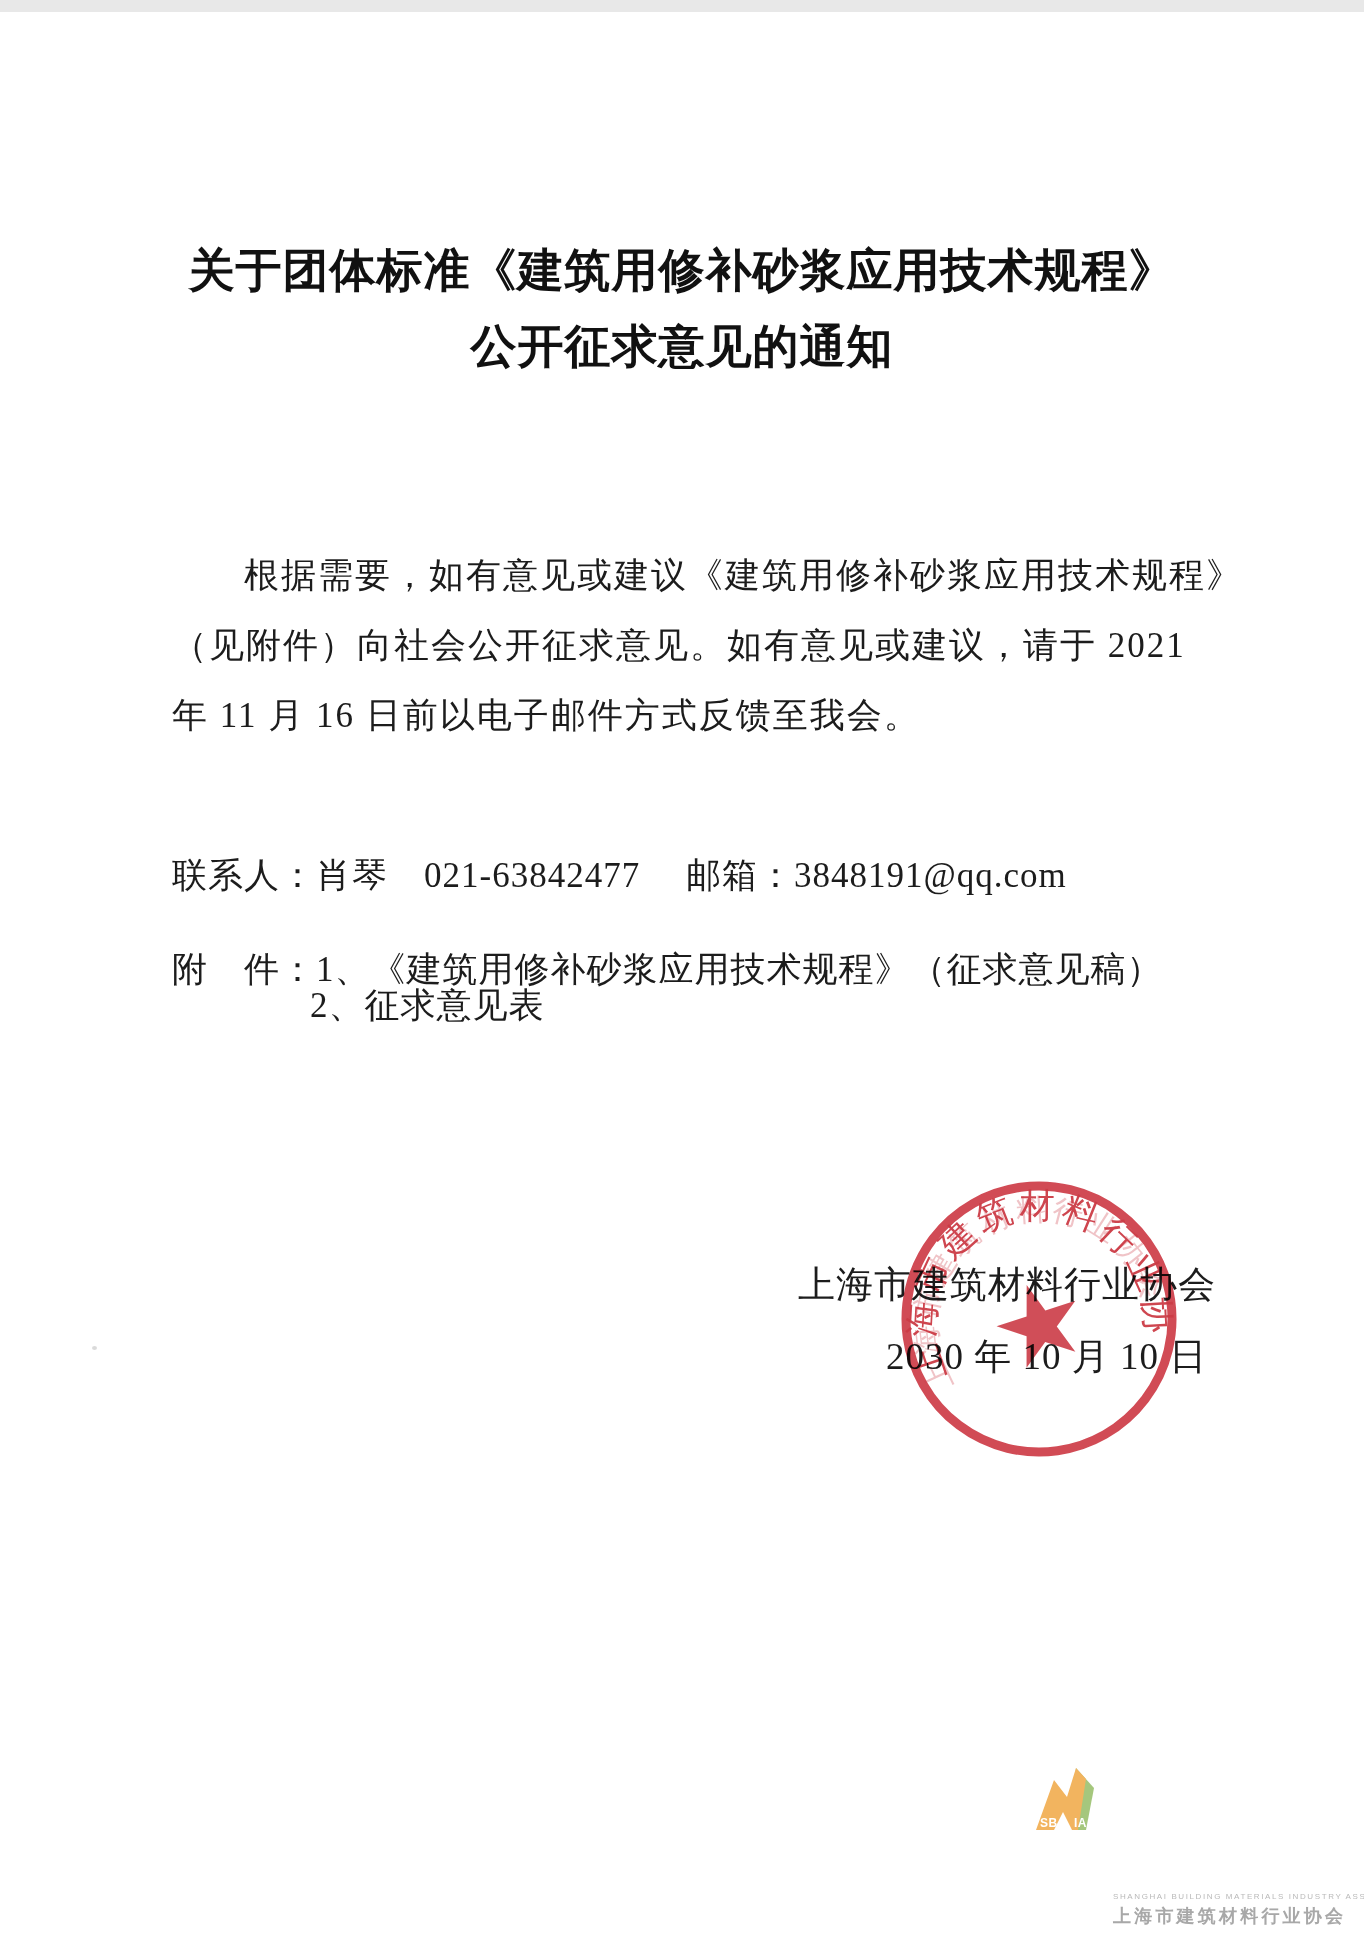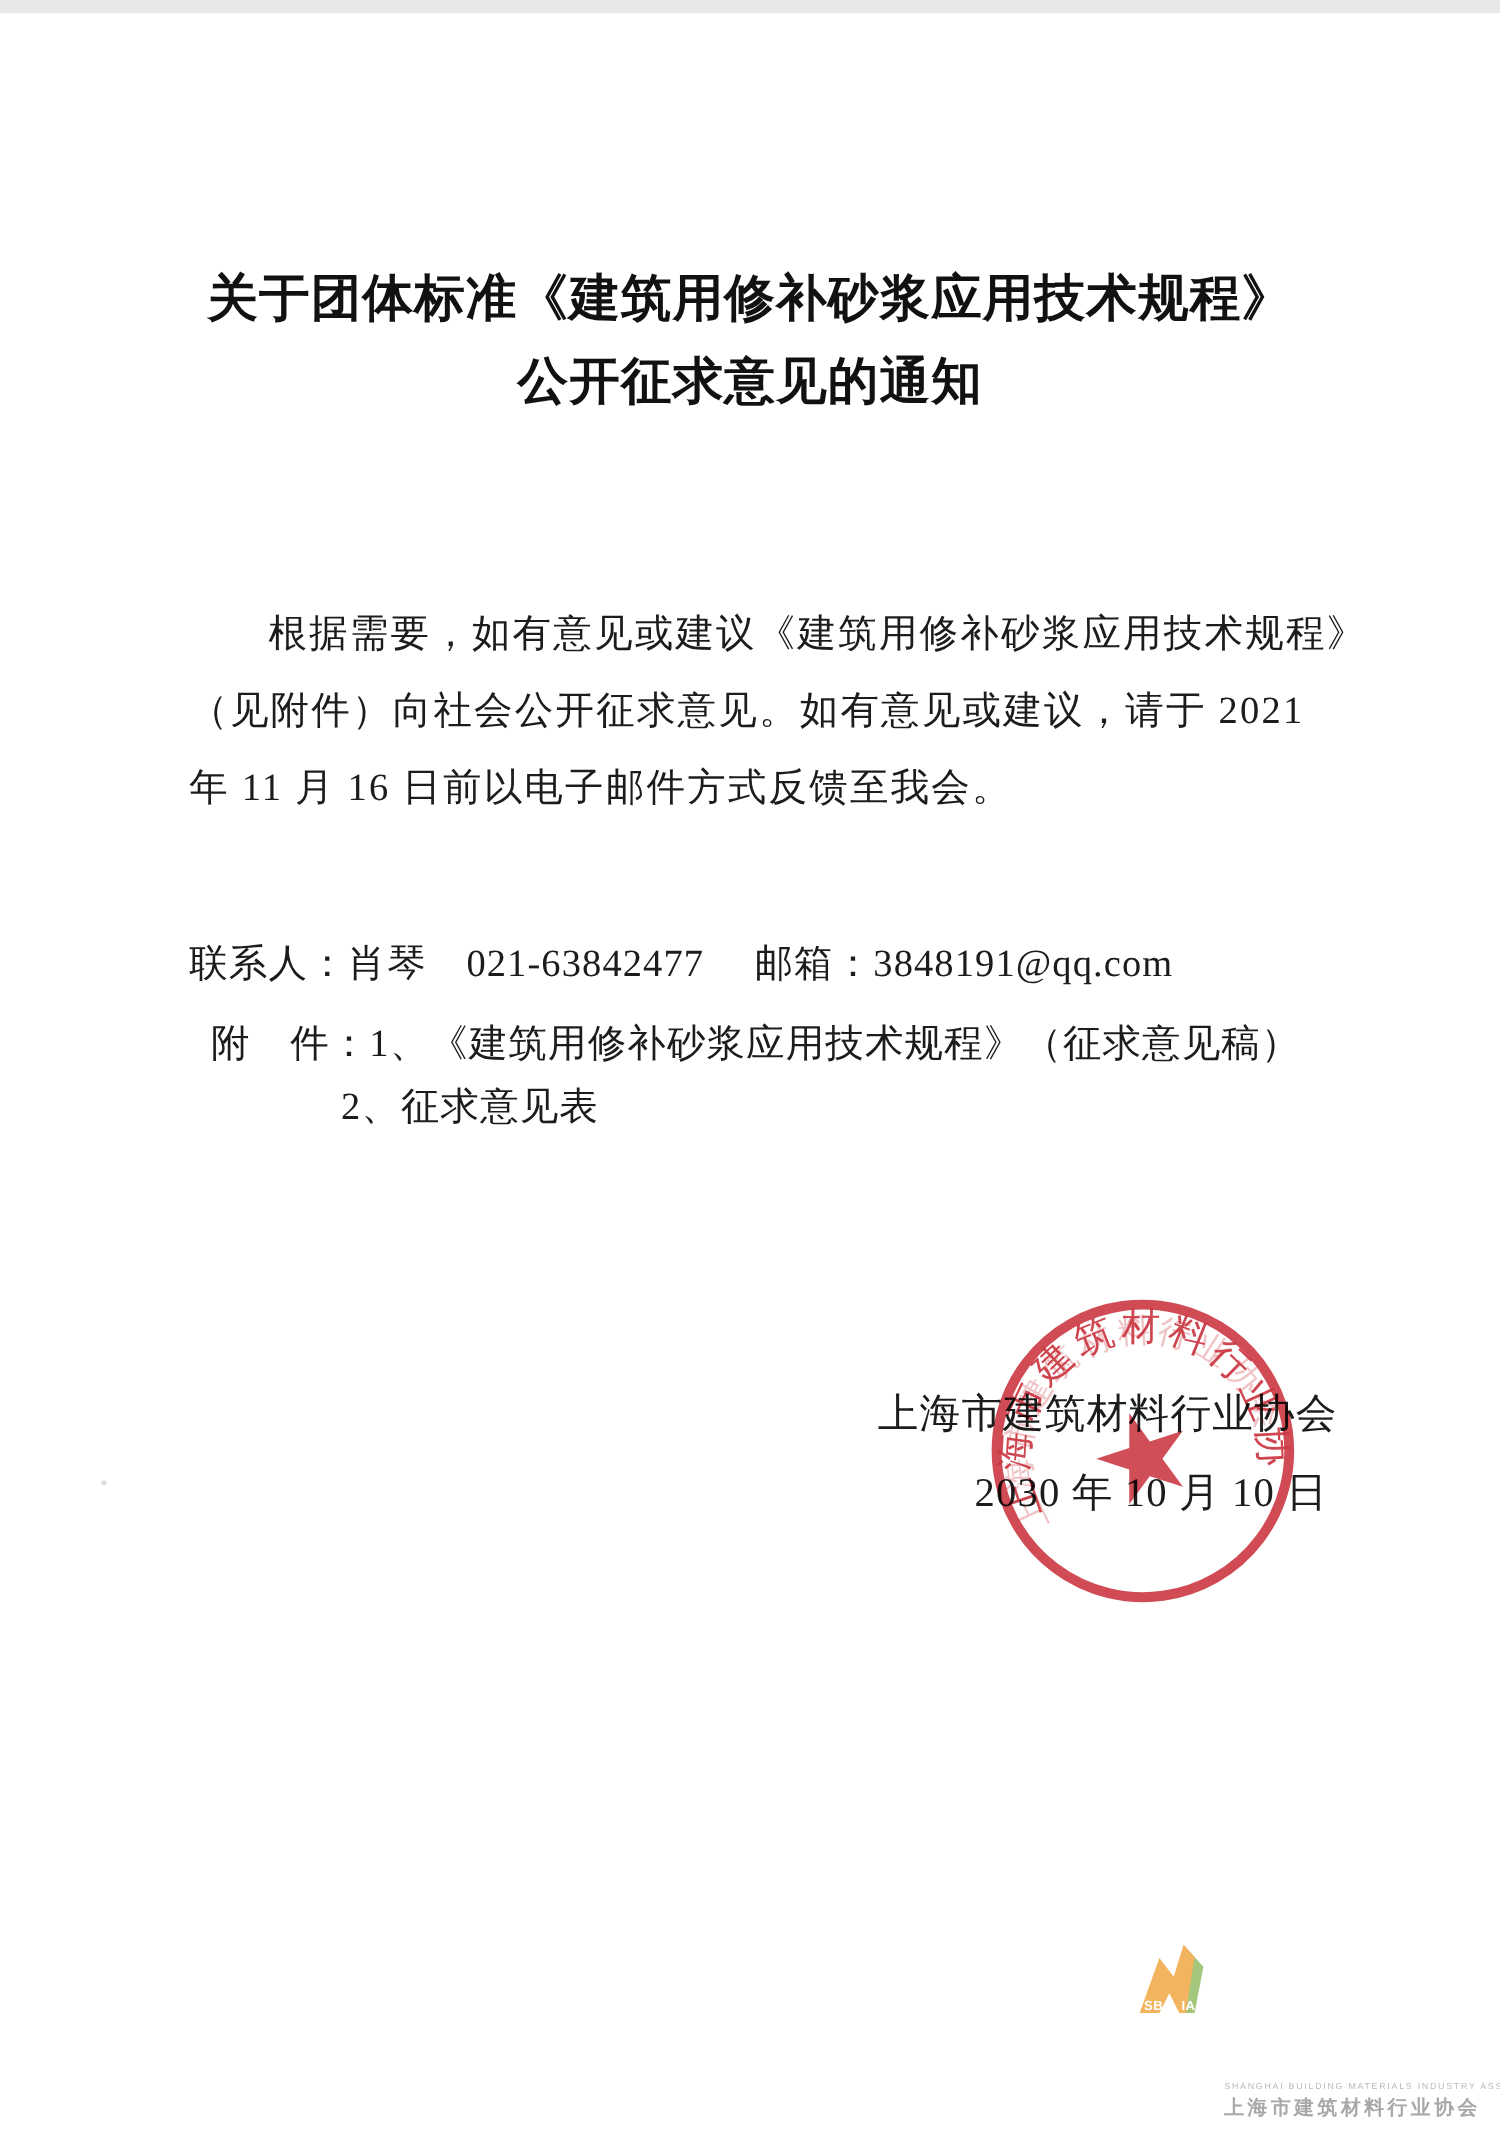--- a/index.html
+++ b/index.html
@@ -89,21 +89,21 @@
   <div class="doc-title">
     <div>关于团体标准《建筑用修补砂浆应用技术规程》</div>
     <div>公开征求意见的通知</div>
   </div>
 
   <div class="body-line indent" style="top:542px;">根据需要，如有意见或建议《建筑用修补砂浆应用技术规程》</div>
   <div class="body-line" style="top:612px;">（见附件）向社会公开征求意见。如有意见或建议，请于 2021</div>
   <div class="body-line" style="top:682px;">年 11 月 16 日前以电子邮件方式反馈至我会。</div>
 
   <div class="body-line" style="top:842px;letter-spacing:1px;">联系人：肖琴　021-63842477　 邮箱：3848191@qq.com</div>
-  <div class="body-line" style="top:915px;letter-spacing:1px;text-align:center;">附　件：1、《建筑用修补砂浆应用技术规程》（征求意见稿）</div>
+  <div class="body-line" style="top:936px;letter-spacing:1px;">附　件：1、《建筑用修补砂浆应用技术规程》（征求意见稿）</div>
   <div class="body-line" style="top:972px;left:310px;letter-spacing:1px;">2、征求意见表</div>
 
   <div class="sig" style="left:798px;top:1248px;">上海市建筑材料行业协会</div>
   <div class="sig" style="left:886px;top:1320px;">2030 年 10 月 10 日</div>
 
   <div class="stamp-wrap">
     <svg width="286" height="286" viewBox="0 0 286 286">
       <defs>
         <path id="sealArc" d="M 45.5,187.5 A 105.5,105.5 0 1 1 240.5,187.5" fill="none"></path>
         <path id="sealArcGhost" d="M 55,205 A 105.5,105.5 0 1 1 247,175" fill="none"></path>

